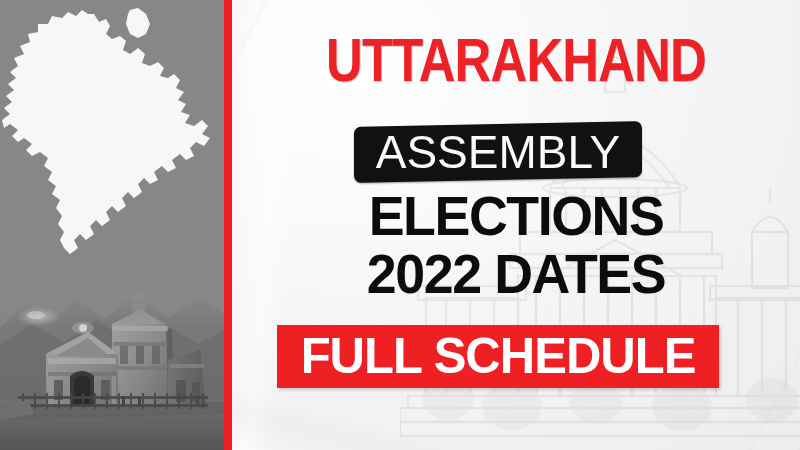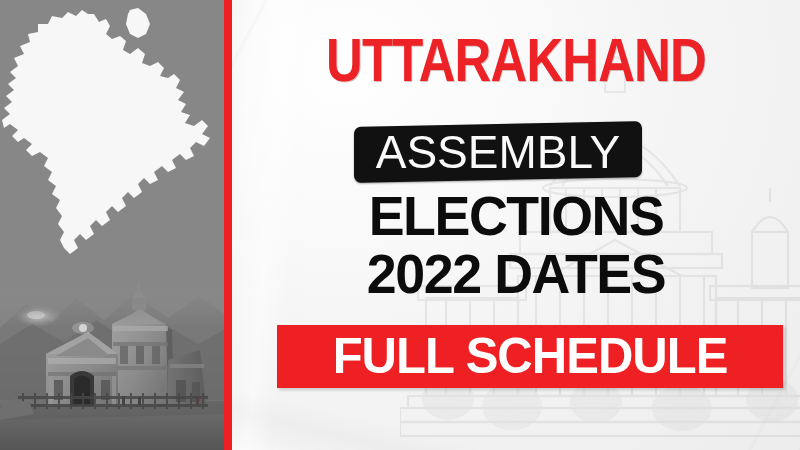--- a/index.html
+++ b/index.html
@@ -164,21 +164,21 @@
     white-space: nowrap;
     transform: scaleX(0.96);
   }
   .line-elections { top: 188px; }
   .line-dates     { top: 246px; }
 
   .banner-schedule {
     position: absolute;
     left: 45px;
     top: 325px;
-    width: 506px;
+    width: 442px;
     height: 63px;
     background: #ee2024;
     box-shadow: 2px 2px 3px rgba(0,0,0,0.18);
   }
   .banner-schedule .banner-text {
     display: block;
     color: #ffffff;
     font-family: "Liberation Sans", sans-serif;
     font-weight: bold;
     font-size: 50px;

